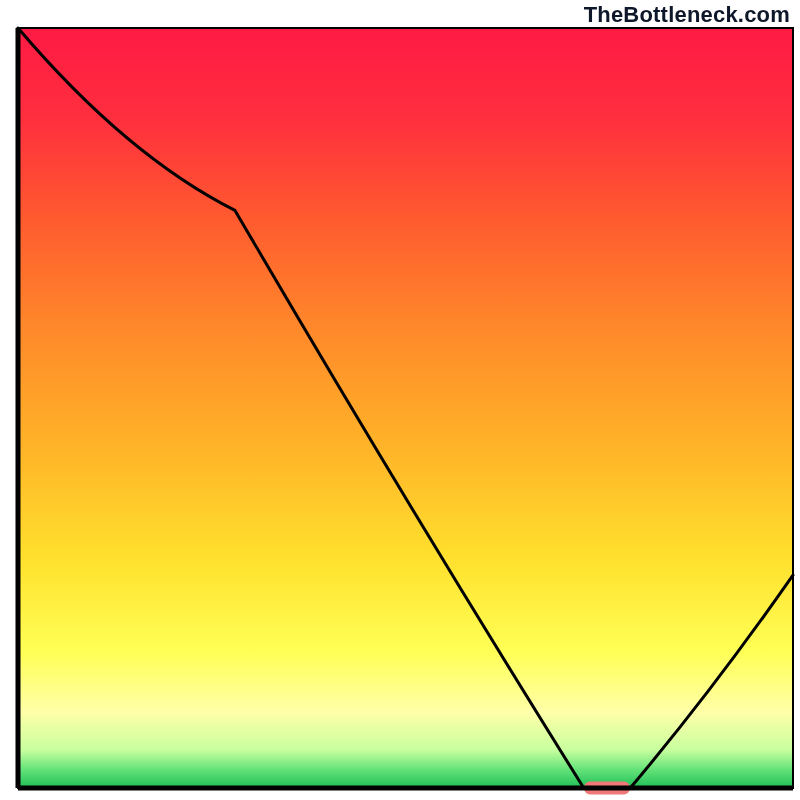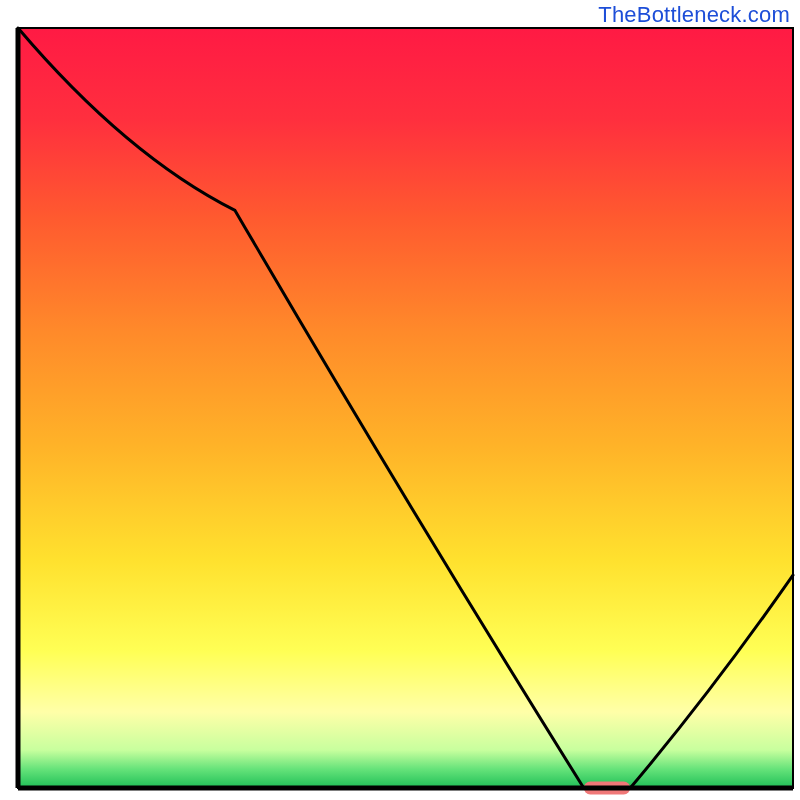--- a/index.html
+++ b/index.html
@@ -13,22 +13,22 @@
   .container {
     position: relative;
     width: 800px;
     height: 800px;
   }
   .watermark {
     position: absolute;
     top: 2px;
     right: 10px;
     font-size: 22px;
-    font-weight: normal;
-    color: #1d4ed8;
+    font-weight: bold;
+    color: #0f172a;
     letter-spacing: 0.2px;
   }
   svg {
     display: block;
     position: absolute;
     top: 0;
     left: 0;
   }
 </style>
 </head>

